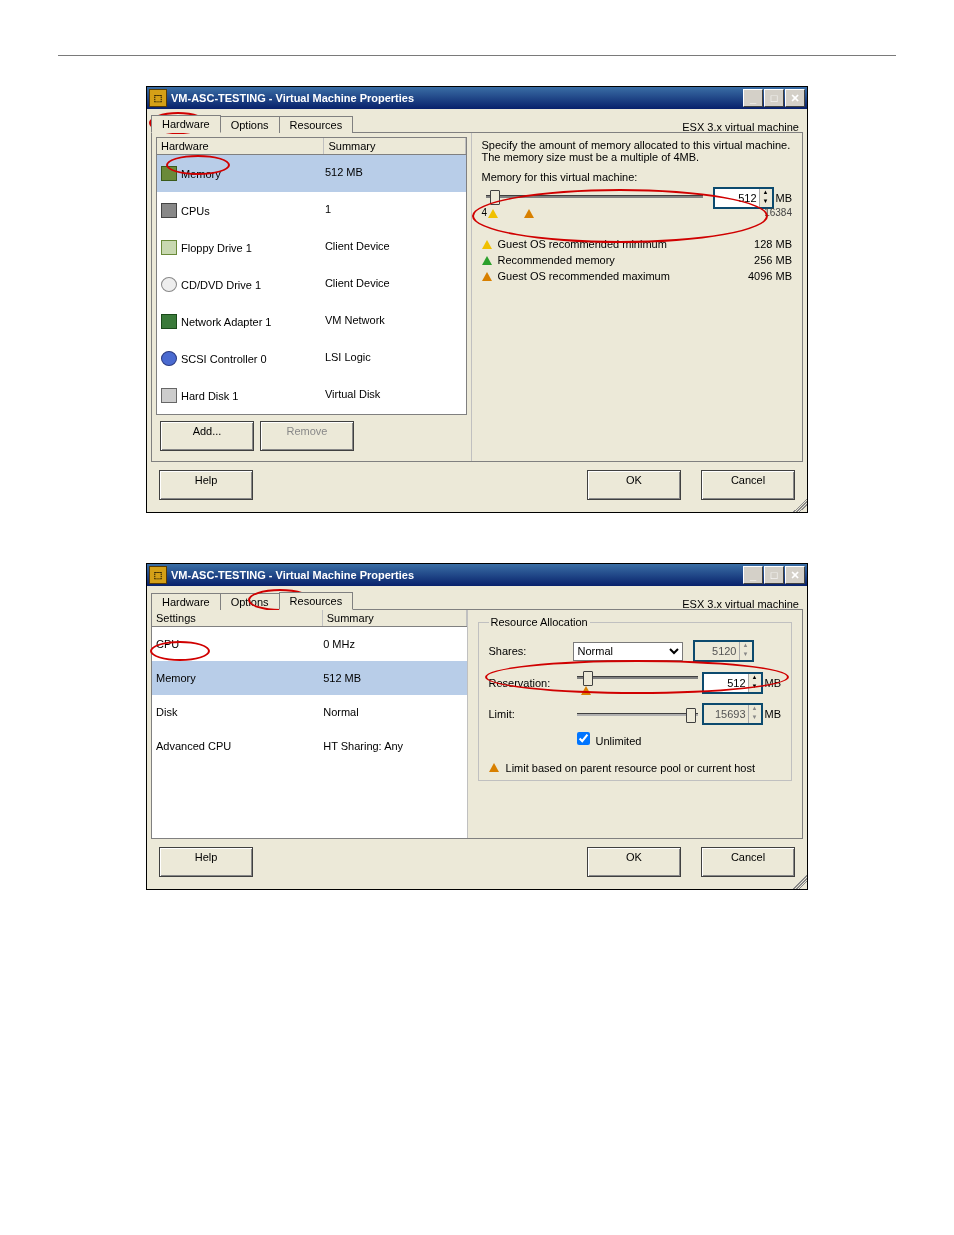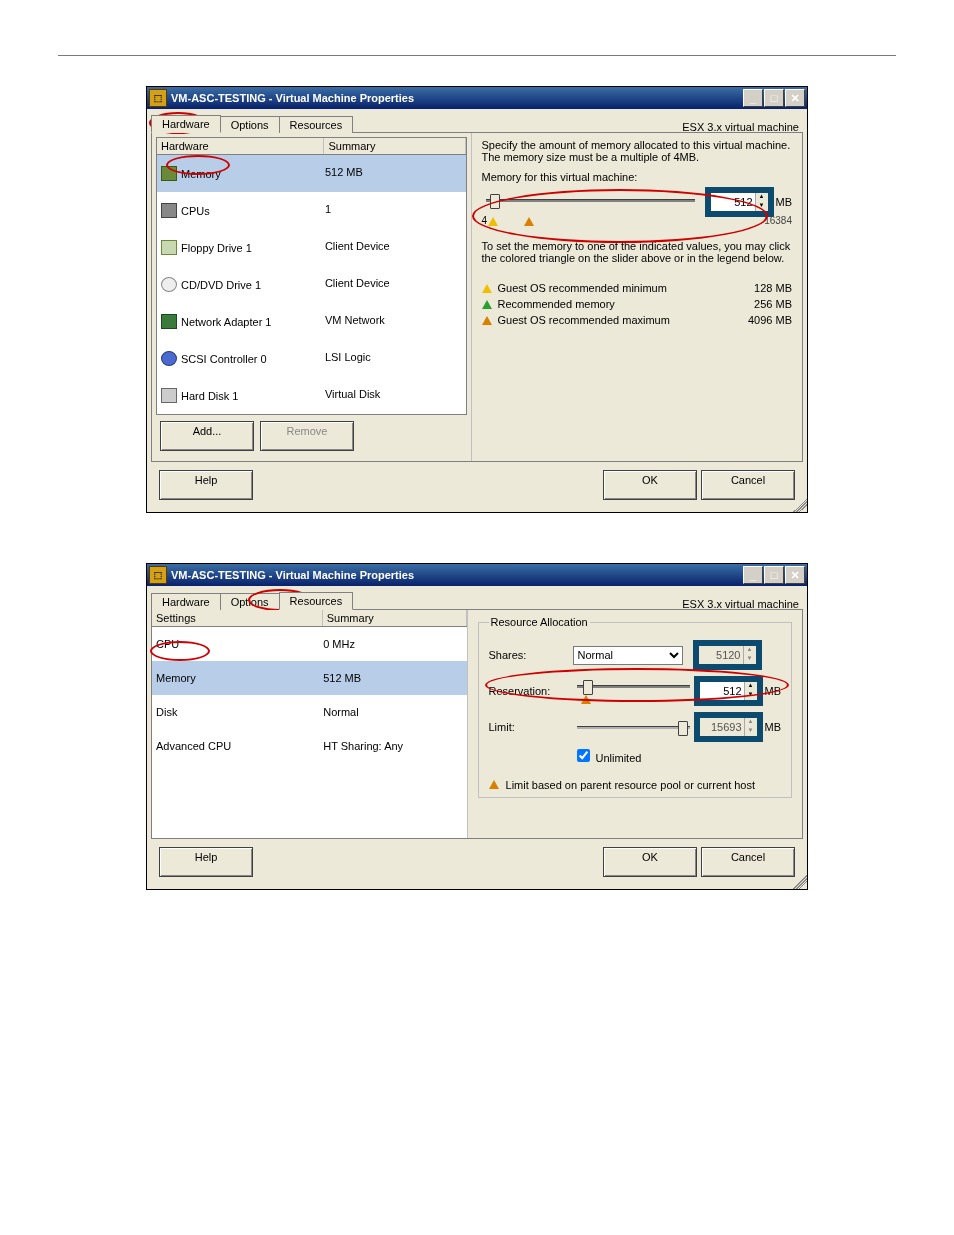--- a/index.html
+++ b/index.html
@@ -23,23 +23,23 @@
 .ghead{display:flex;background:#ece9d8;border-bottom:1px solid #808080}
 .ghead div{padding:2px 4px;border-right:1px solid #c0c0c0}
 .ghead .c1{flex:1.2}
 .ghead .c2{flex:1}
 .row{display:flex;padding:11px 4px}
 .row .c1{flex:1.2;display:flex;align-items:center;gap:4px}
 .row .c2{flex:1}
 .row.sel{background:#b8cde8}
 .ico{width:14px;height:13px;display:inline-block}
 .btnrow{padding:6px 4px;display:flex;gap:6px}
-.btnrow2{display:flex;padding:8px;gap:4px;align-items:center}
+.btnrow2{display:flex;padding:8px;gap:20px;align-items:center}
 .btn{min-width:72px;height:22px;border:1px solid #404040;background:#ece9d8;text-align:center;padding:3px 10px;cursor:pointer;box-shadow:inset 1px 1px 0 #fff,inset -1px -1px 0 #888}
-.spin{display:inline-flex;border:6px solid #0c4a6e;background:#fff;height:18px}
+.spin{display:inline-flex;border:2px solid #0c4a6e;background:#fff;height:18px}
 .spin.dis{background:#ece9d8;color:#888}
 .spin input{width:40px;border:none;text-align:right;font-size:11px;padding:1px 2px;background:transparent;outline:none}
 .spin .ar{width:12px;border-left:1px solid #aaa;display:flex;flex-direction:column}
 .spin .ar span{flex:1;font-size:6px;text-align:center;line-height:7px;background:#ece9d8;cursor:pointer}
 .slider{position:relative;height:14px;margin:2px 4px}
 .track{position:absolute;top:6px;left:0;right:0;height:2px;background:#808080;border-top:1px solid #404040}
 .thumb{position:absolute;top:1px;width:8px;height:13px;background:#ece9d8;border:1px solid #404040;border-radius:1px}
 .ticks{position:absolute;top:8px;left:4px;right:4px;height:4px;overflow:hidden}
 .tri{display:inline-block;width:0;height:0;border-left:5px solid transparent;border-right:5px solid transparent}
 .tri.ye{border-bottom:9px solid #f0c000}
@@ -167,21 +167,20 @@
         <div style="display:flex;justify-content:space-between;font-size:10px;margin-top:-2px">
           <span>4</span>
           <span style="color:#444">16384</span>
         </div>
         <div style="margin-top:-10px;margin-left:6px">
           <span class="tri ye"></span>
           <span style="display:inline-block;width:20px"></span>
           <span class="tri or"></span>
         </div>
         <div class="circ" style="left:0;top:56px;width:292px;height:50px"></div>
-        <div style="margin-top:12px">To set the memory to one of the indicated values, you may click the colored triangle on the slider above or in the legend below.</div>
         <div class="legend">
           <div class="lr">
                 <span class="tri ye"></span>
                 <span class="lab">Guest OS recommended minimum</span>
                 <span>128 MB</span>
               </div>
           <div class="lr">
                 <span class="tri gr"></span>
                 <span class="lab">Recommended memory</span>
                 <span>256 MB</span>

